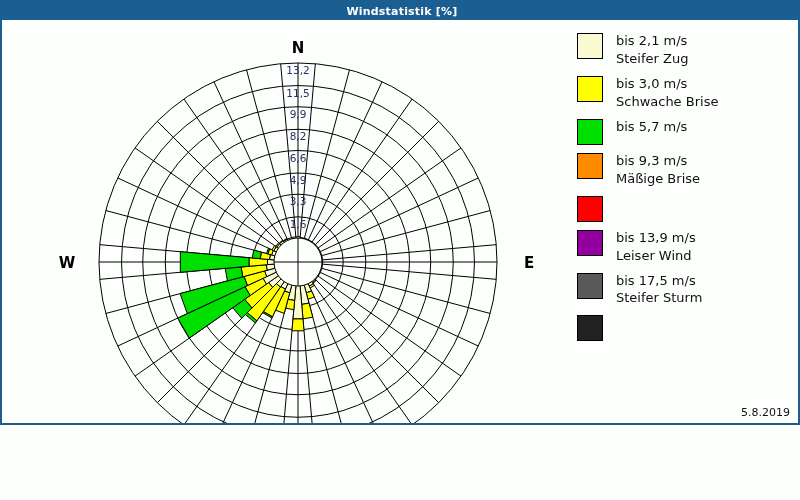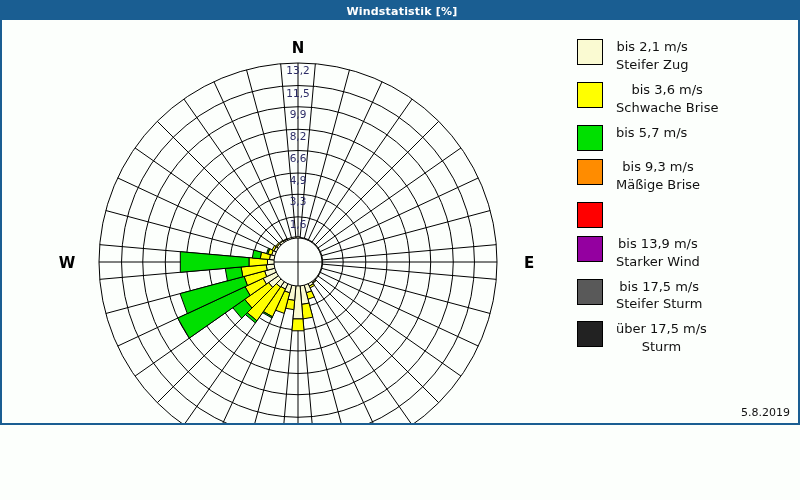--- a/index.html
+++ b/index.html
@@ -28,23 +28,22 @@
     letter-spacing:.2px;
     font-family:"DejaVu Sans", sans-serif;
   }
   #plot{
     position:absolute;
     left:0;top:18px;
     width:560px;height:482px;
   }
   #legend{
     position:absolute;
-    left:575px;top:36px;
+    left:575px;top:30px;
     width:215px;
-    text-align:center;
   }
   .legend-row{
     display:flex;
     align-items:flex-start;
     margin-bottom:7px;
   }
   .swatch{
     width:26px;height:26px;
     border:1px solid #000000;
     box-sizing:border-box;
@@ -227,42 +226,41 @@
       </svg>
   </div>
 
   <div id="legend">
       <div class="legend-row">
         <div class="swatch" style="background: rgb(250, 250, 210);"></div>
         <div class="legend-text"><span>bis 2,1 m/s</span><span class="l2">Steifer Zug</span></div>
       </div>
       <div class="legend-row">
         <div class="swatch" style="background: rgb(255, 255, 0);"></div>
-        <div class="legend-text"><span>bis 3,6 m/s</span><span class="l2">Schwache Brise</span></div>
+        <div class="legend-text"><span>bis 3,0 m/s</span><span class="l2">Schwache Brise</span></div>
       </div>
       <div class="legend-row">
         <div class="swatch" style="background: rgb(0, 224, 0);"></div>
         <div class="legend-text"><span>bis 5,7 m/s</span></div>
       </div>
       <div class="legend-row">
         <div class="swatch" style="background: rgb(255, 140, 0);"></div>
         <div class="legend-text"><span>bis 9,3 m/s</span><span class="l2">Mäßige Brise</span></div>
       </div>
       <div class="legend-row">
         <div class="swatch" style="background: rgb(255, 0, 0);"></div>
       </div>
       <div class="legend-row">
         <div class="swatch" style="background: rgb(148, 0, 160);"></div>
-        <div class="legend-text"><span>bis 13,9 m/s</span><span class="l2">Starker Wind</span></div>
+        <div class="legend-text"><span>bis 13,9 m/s</span><span class="l2">Leiser Wind</span></div>
       </div>
       <div class="legend-row">
         <div class="swatch" style="background: rgb(89, 89, 89);"></div>
         <div class="legend-text"><span>bis 17,5 m/s</span><span class="l2">Steifer Sturm</span></div>
       </div>
       <div class="legend-row">
         <div class="swatch" style="background: rgb(34, 34, 34);"></div>
-        <div class="legend-text"><span>über 17,5 m/s</span><span class="l2">Sturm</span></div>
       </div>
     </div>
 
   <div id="datestamp">5.8.2019</div>
 
 </div>
 
 </body></html>

